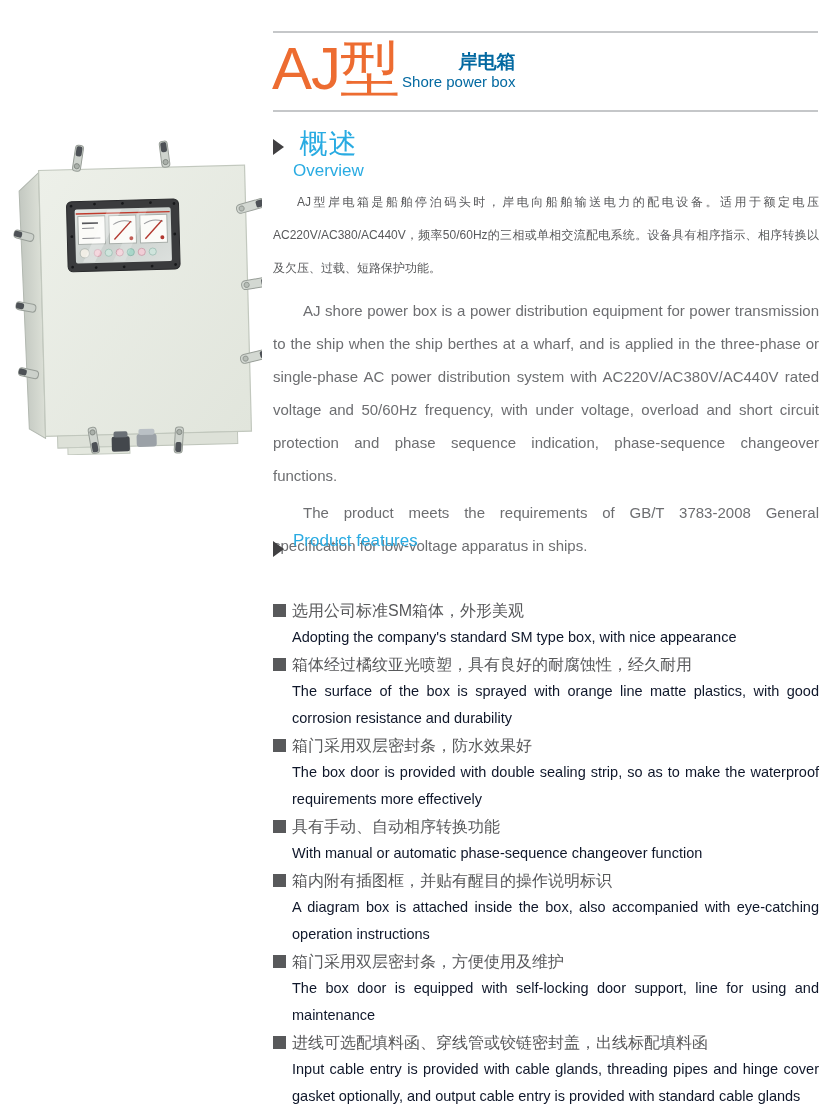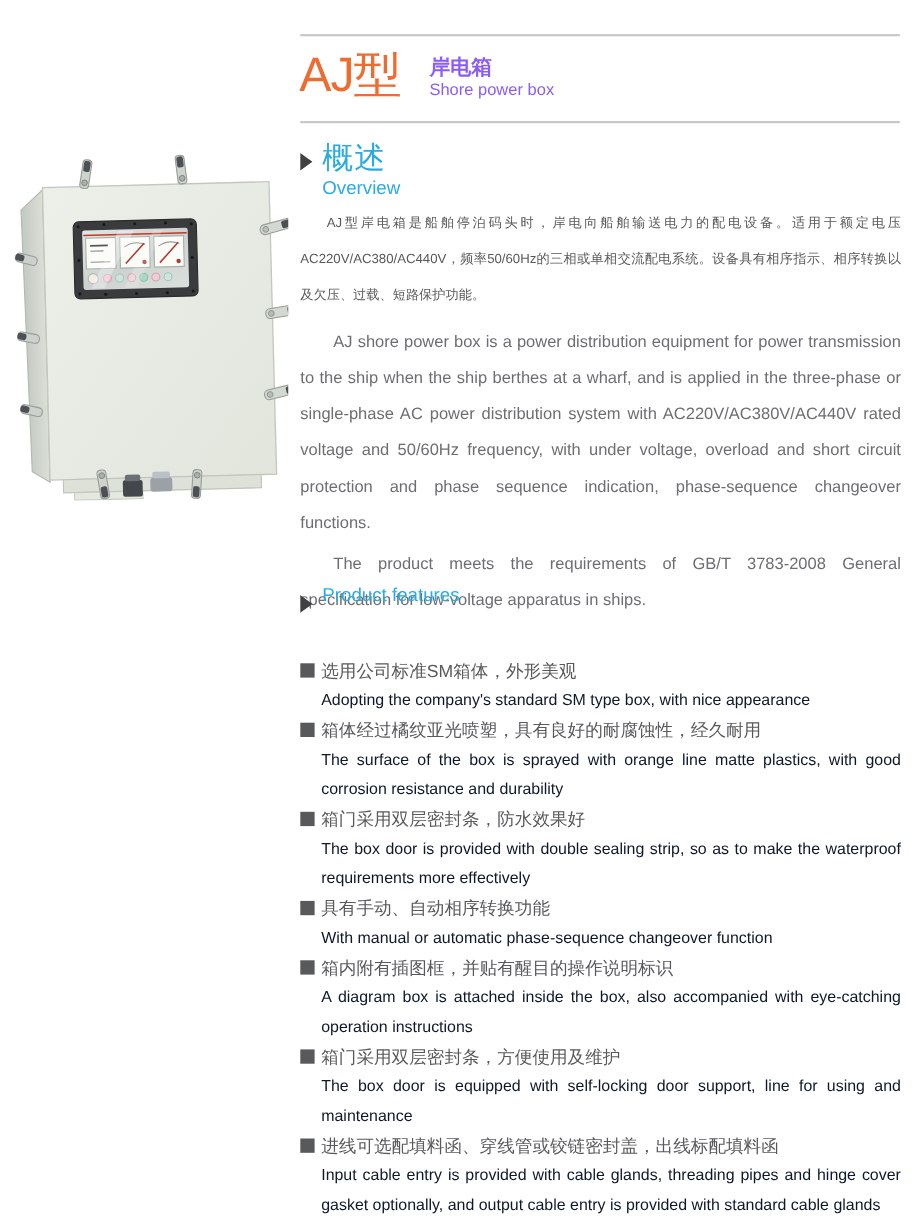--- a/index.html
+++ b/index.html
@@ -6,22 +6,22 @@
   html,body { background:#ffffff; }
   body { font-family:"Liberation Sans","DejaVu Sans",sans-serif; color:#58595b; }
   .page { position:relative; width:830px; height:1118px; background:#ffffff; overflow:hidden; }
 
   .rule { position:absolute; left:273px; right:12px; height:2px; background:#c5c7c9; }
   .rule-top { top:31px; }
   .rule-mid { top:110px; }
 
   
   .title-row { position:absolute; left:272px; top:44px; display:flex; align-items:flex-end; }
-  .title-model { font-size:44px; line-height:50px; color:#ed6c31; letter-spacing:-1px; }
-  .title-sub { margin-left:26px; padding-bottom:3px; color:#8b5cf6; }
+  .title-model { font-size:60px; line-height:50px; color:#ed6c31; letter-spacing:-1px; }
+  .title-sub { margin-left:3px; padding-bottom:3px; color:#0369a1;text-align:right; }
   .title-cn { font-size:19px; font-weight:bold; line-height:21px; }
   .title-en { font-size:15px; line-height:19px; }
 
   
   .sec-header { position:absolute; left:273px; display:flex; }
   .tri { width:0; height:0; border-left:11px solid #414042; border-top:8px solid transparent;
          border-bottom:8px solid transparent; margin-top:11px; }
   .sec-titles { margin-left:9px; }
   .sec-cn { font-size:28px; line-height:32px; color:#29abe2; letter-spacing:1px; }
   .sec-en { font-size:17px; line-height:21px; color:#29abe2; }
@@ -156,21 +156,21 @@
       <g transform="translate(5,228) rotate(14)">
           <rect x="0" y="-4" width="20" height="8" rx="3.5" fill="#ccd1cb" stroke="#979d97" stroke-width="1"></rect>
           <rect x="0" y="-3" width="8" height="6" rx="2" fill="#4d5156"></rect>
         </g>
 
       <use href="#latchV" transform="translate(80,312) rotate(172)"></use>
       <use href="#latchV" transform="translate(162,314) rotate(185)"></use>
     </g>
   </svg>
 
-  <div class="sec-header" style="top:128px;">
+  <div class="sec-header" style="top:128px;text-align:center;">
     <div class="tri"></div>
     <div class="sec-titles">
       <div class="sec-cn">概述</div>
       <div class="sec-en">Overview</div>
     </div>
   </div>
 
   <div class="overview-text">
     <p class="p-cn">AJ型岸电箱是船舶停泊码头时，岸电向船舶输送电力的配电设备。适用于额定电压AC220V/AC380/AC440V，频率50/60Hz的三相或单相交流配电系统。设备具有相序指示、相序转换以及欠压、过载、短路保护功能。</p>
     <p class="p-en">AJ shore power box is a power distribution equipment for power transmission to the ship when the ship berthes at a wharf, and is applied in the three-phase or single-phase AC power distribution system with AC220V/AC380V/AC440V rated voltage and 50/60Hz frequency, with under voltage, overload and short circuit protection and phase sequence indication, phase-sequence changeover functions.</p>

